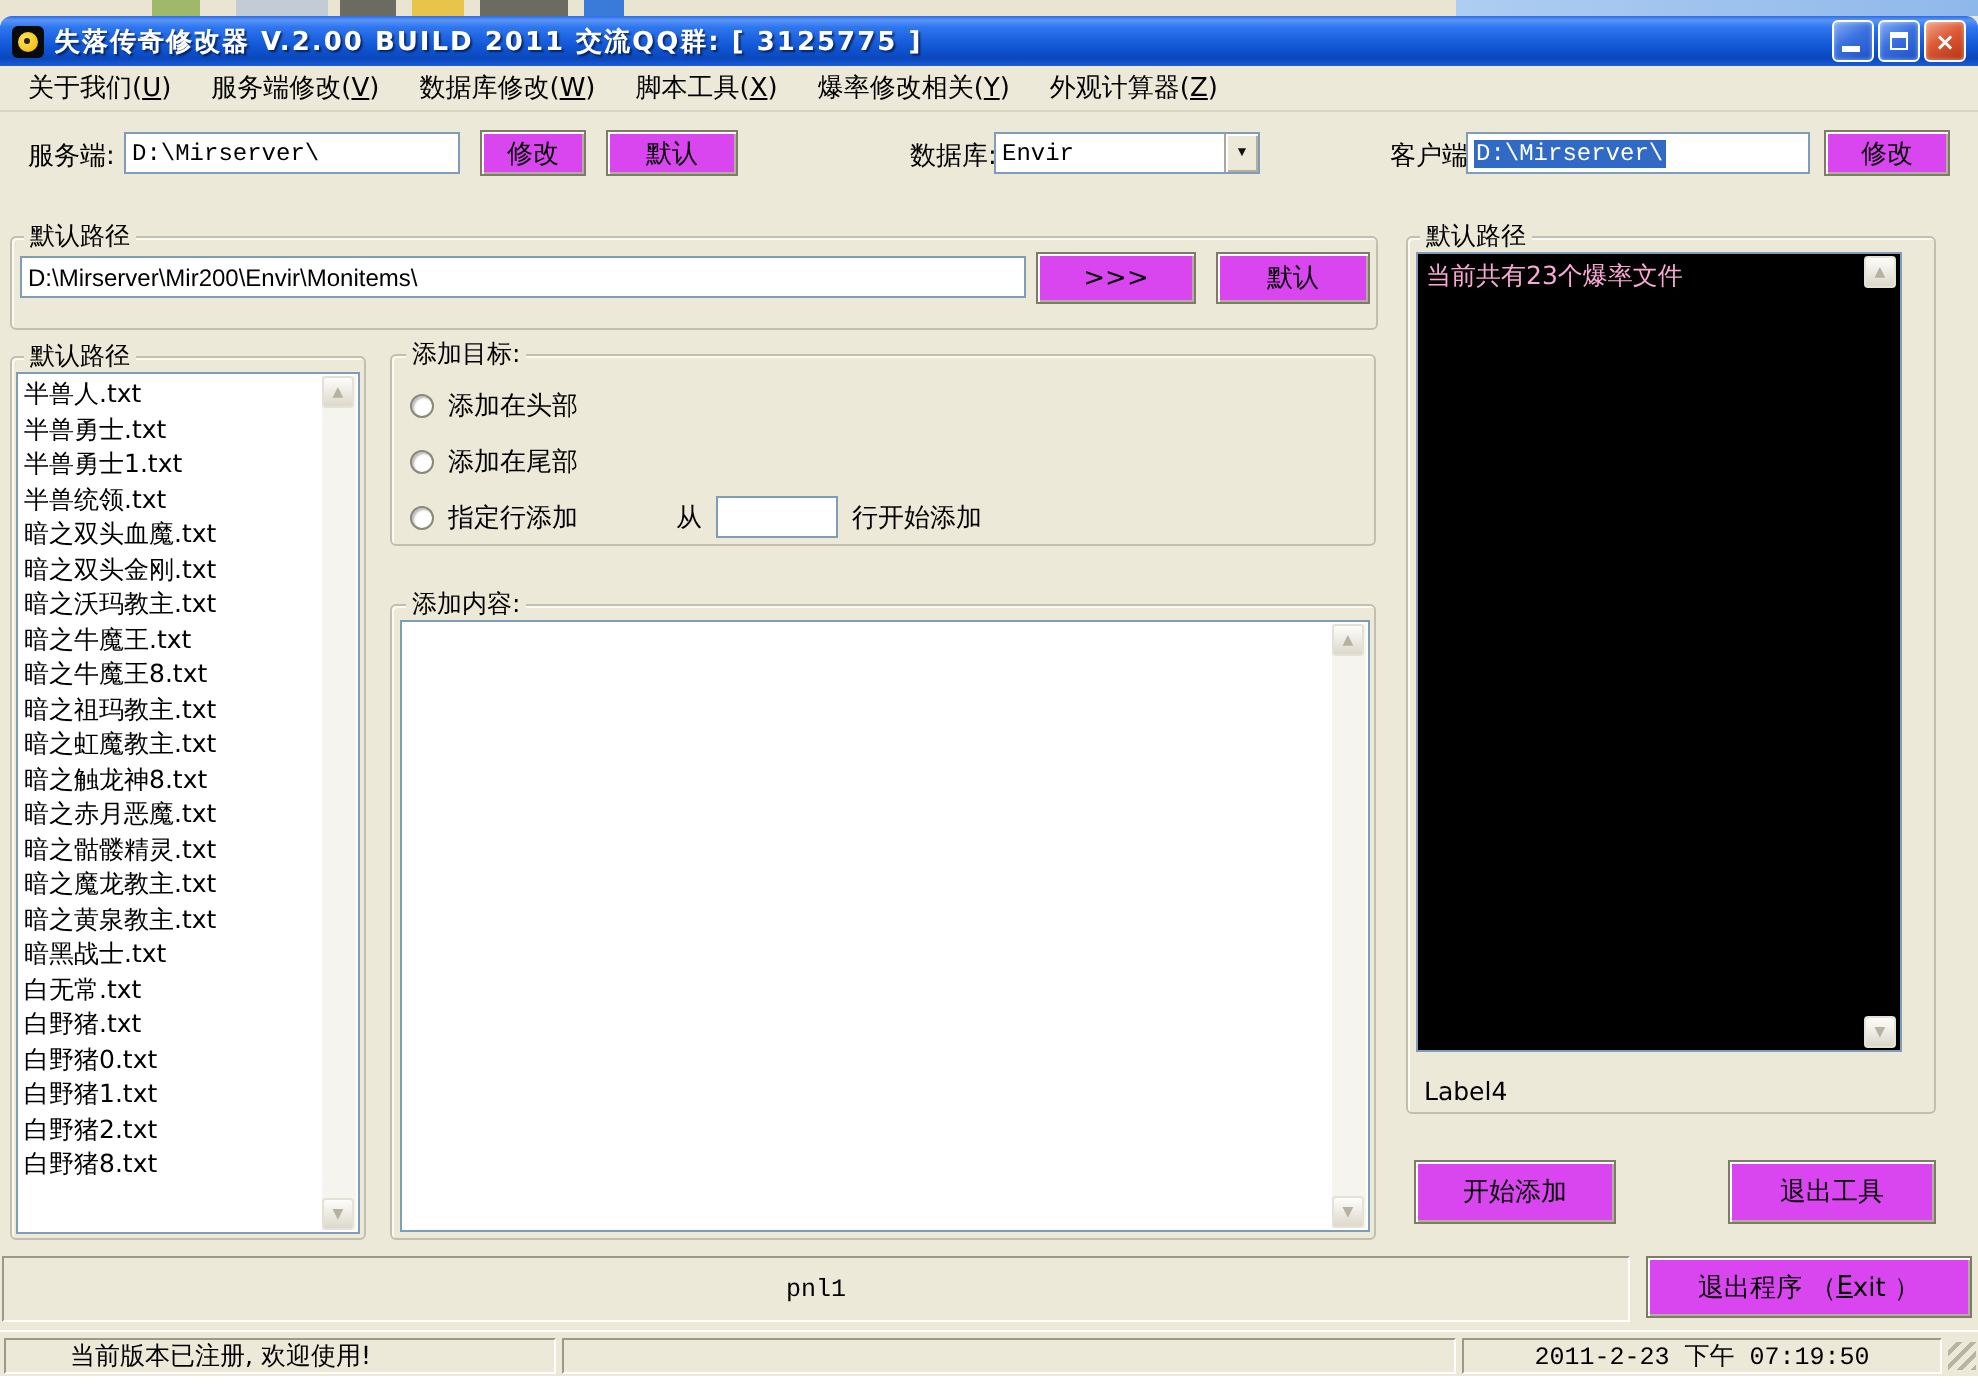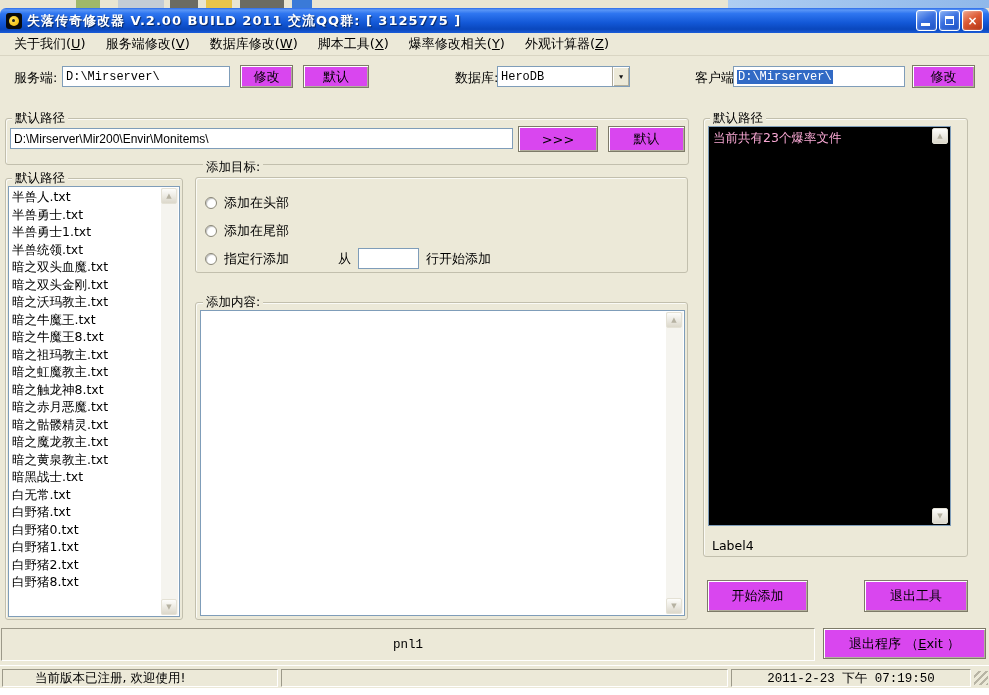--- a/index.html
+++ b/index.html
@@ -132,21 +132,21 @@
 
       <div class="abs fldlabel" style="left:14px;top:13px;">服务端:</div>
       <div class="abs input" style="left:62px;top:10px;width:168px;height:21px;">
           <span>D:\Mirserver\</span>
         </div>
       <div class="abs btn" style="left:240px;top:9px;width:53px;height:23px;">修改</div>
       <div class="abs btn" style="left:303px;top:9px;width:66px;height:23px;">默认</div>
 
       <div class="abs fldlabel" style="left:455px;top:13px;">数据库:</div>
       <div class="abs combo" style="left:497px;top:10px;width:133px;height:21px;">
-        <span class="txt">HeroDB</span>
+        <span class="txt">Envir</span>
         <span class="arrow-btn">▼</span>
       </div>
 
       <div class="abs fldlabel" style="left:695px;top:13px;">客户端:</div>
       <div class="abs input" style="left:733px;top:10px;width:172px;height:21px;">
           <span class="sel">D:\Mirserver\</span>
         </div>
       <div class="abs btn" style="left:912px;top:9px;width:63px;height:23px;">修改</div>
 
       <div class="abs groupbox" style="left:5px;top:62px;width:684px;height:47px;"></div>
@@ -185,21 +185,21 @@
             <div class="list-item">白野猪2.txt</div>
             <div class="list-item">白野猪8.txt</div>
           </div>
         <div class="vscroll">
           <div class="sb-btn sb-up">▲</div>
           <div class="sb-btn sb-down">▼</div>
         </div>
       </div>
 
       <div class="abs groupbox" style="left:195px;top:121px;width:493px;height:96px;"></div>
-      <span class="grouplabel" style="left:203px;top:104px;">添加目标:</span>
+      <span class="grouplabel" style="left:203px;top:114px;">添加目标:</span>
       <div class="radio-row" style="left:205px;top:138px;">
         <span class="radio"></span>
         <span class="radio-label">添加在头部</span>
       </div>
       <div class="radio-row" style="left:205px;top:166px;">
         <span class="radio"></span>
         <span class="radio-label">添加在尾部</span>
       </div>
       <div class="radio-row" style="left:205px;top:192px;">
         <span class="radio"></span>

